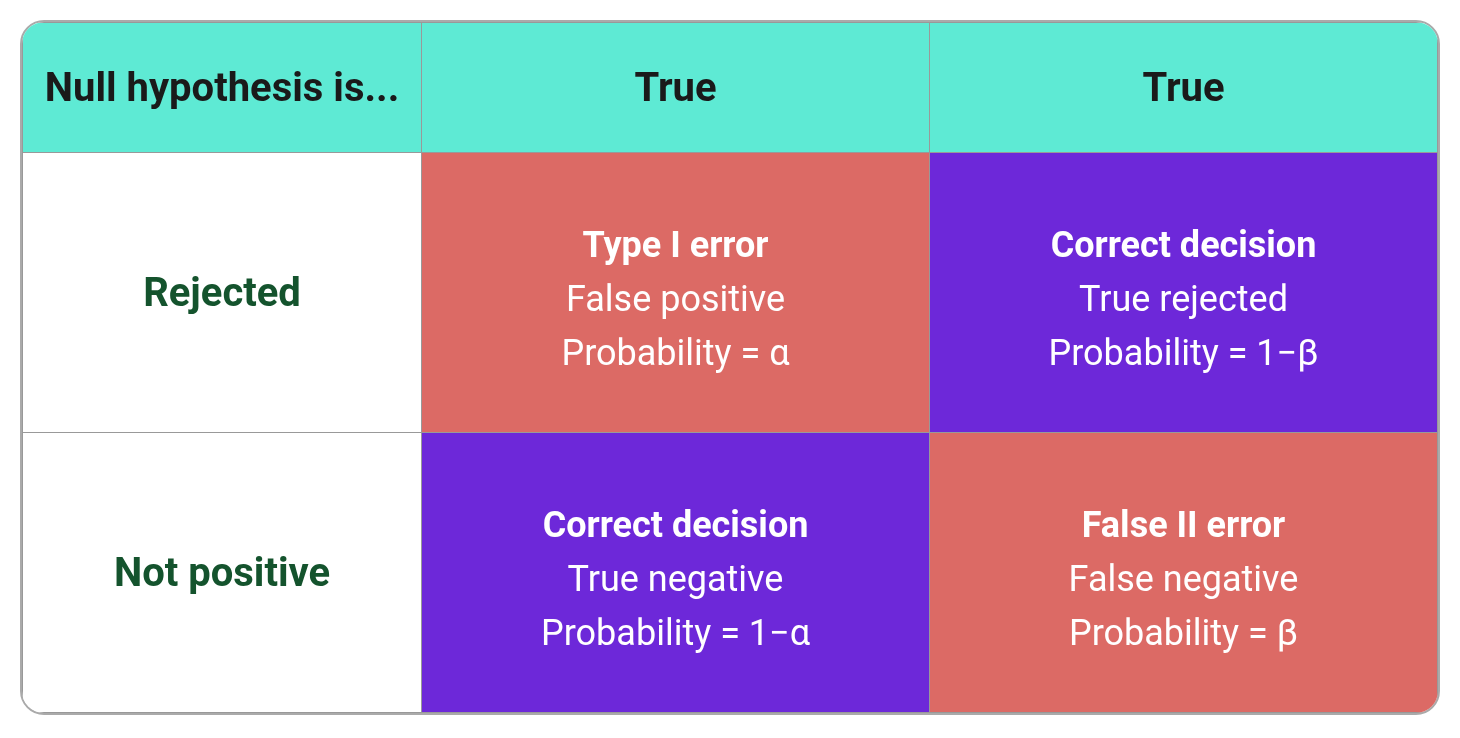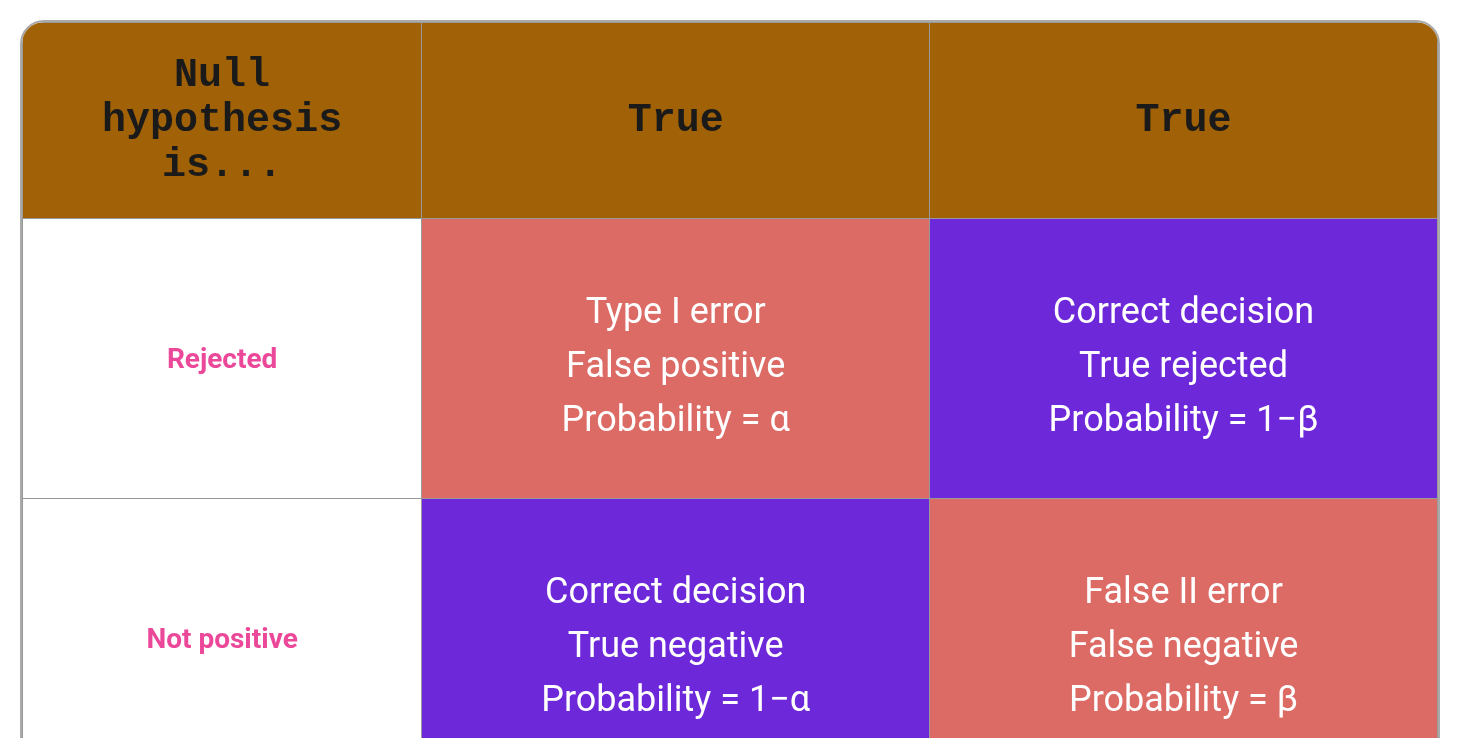--- a/index.html
+++ b/index.html
@@ -24,42 +24,41 @@
     }
     th, td {
       text-align: center;
       vertical-align: middle;
       border: 1px solid #999;
     }
     th {
       font-weight: 700;
       font-size: 40px;
       color: #1a1a1a;
-      background: #a16207;
+      background: #5eead4;
       padding: 30px 20px;
       height: 130px;
-      font-family: Liberation Mono, monospace;
     }
     .row-label {
       font-weight: 700;
-      font-size: 28px;
-      color: #ec4899;
+      font-size: 40px;
+      color: #14532d;
       background: #fff;
       padding: 30px 24px;
       width: 400px;
     }
     .cell {
       height: 280px;
       color: #fff;
       font-size: 36px;
       line-height: 1.5;
       width: 510px;
     }
     .cell .title {
-      font-weight: 400;
+      font-weight: 700;
       display: block;
       margin-top: 12px;
     }
     .cell .line {
       font-weight: 400;
       display: block;
     }
     .cell-red {
       background: #dc6a65;
     }

